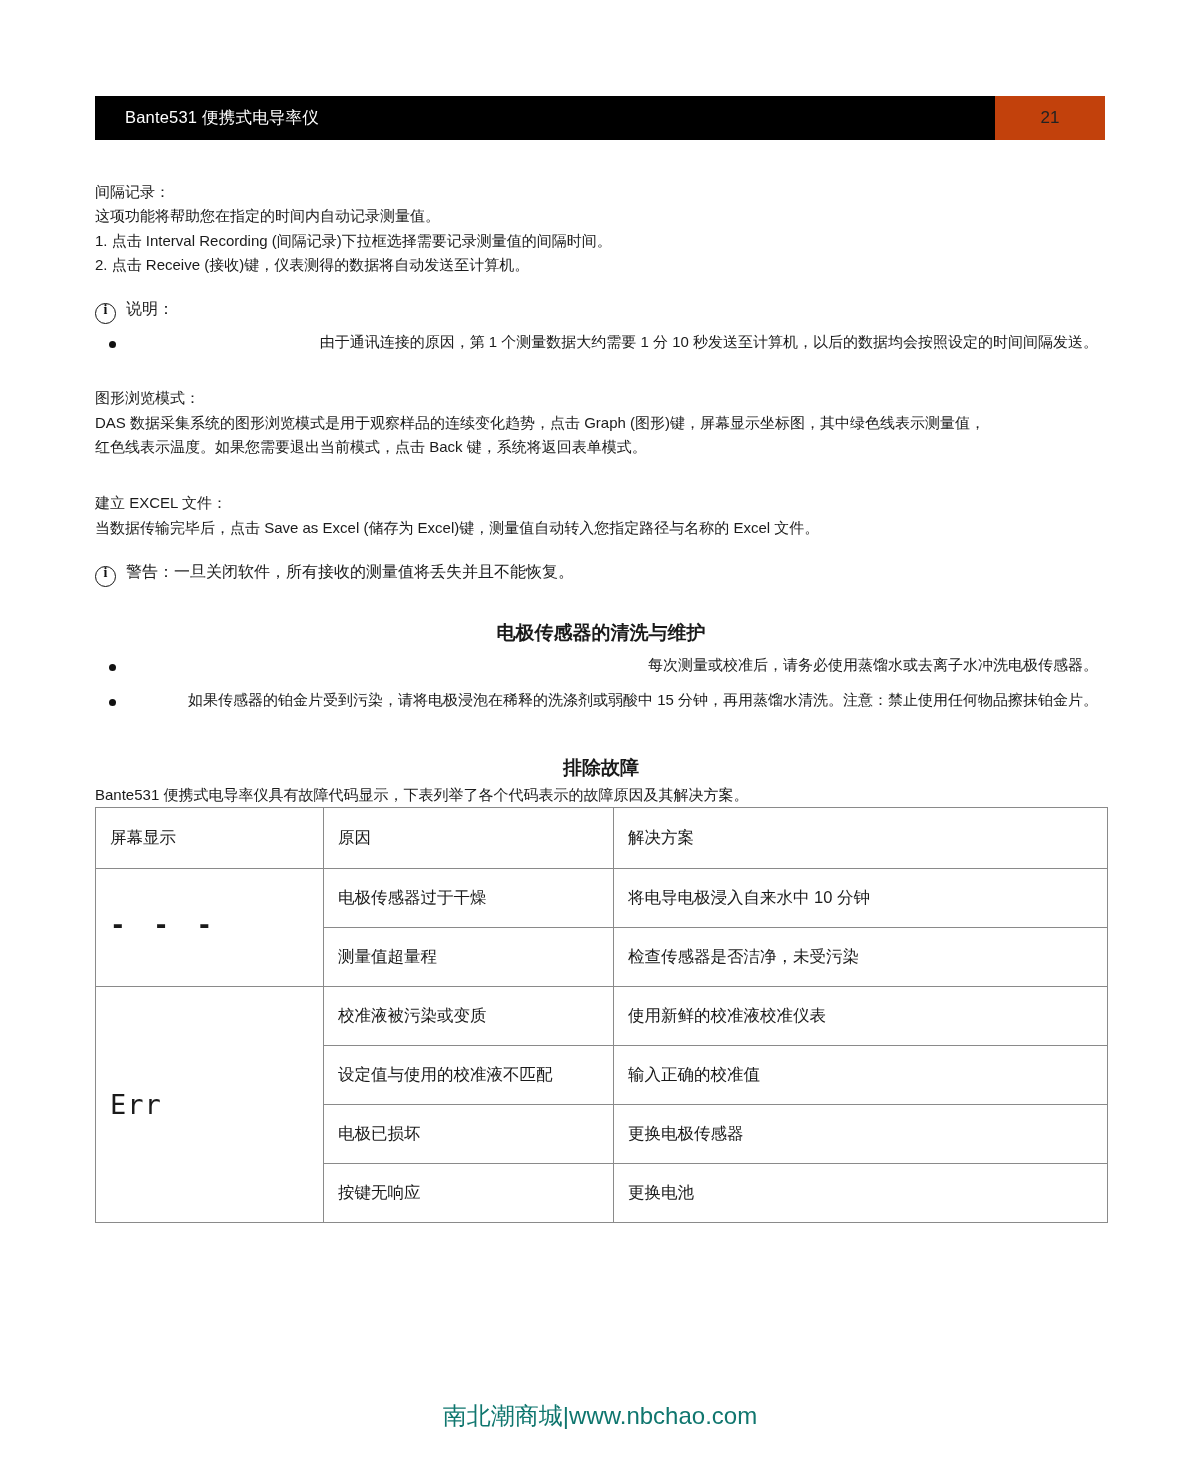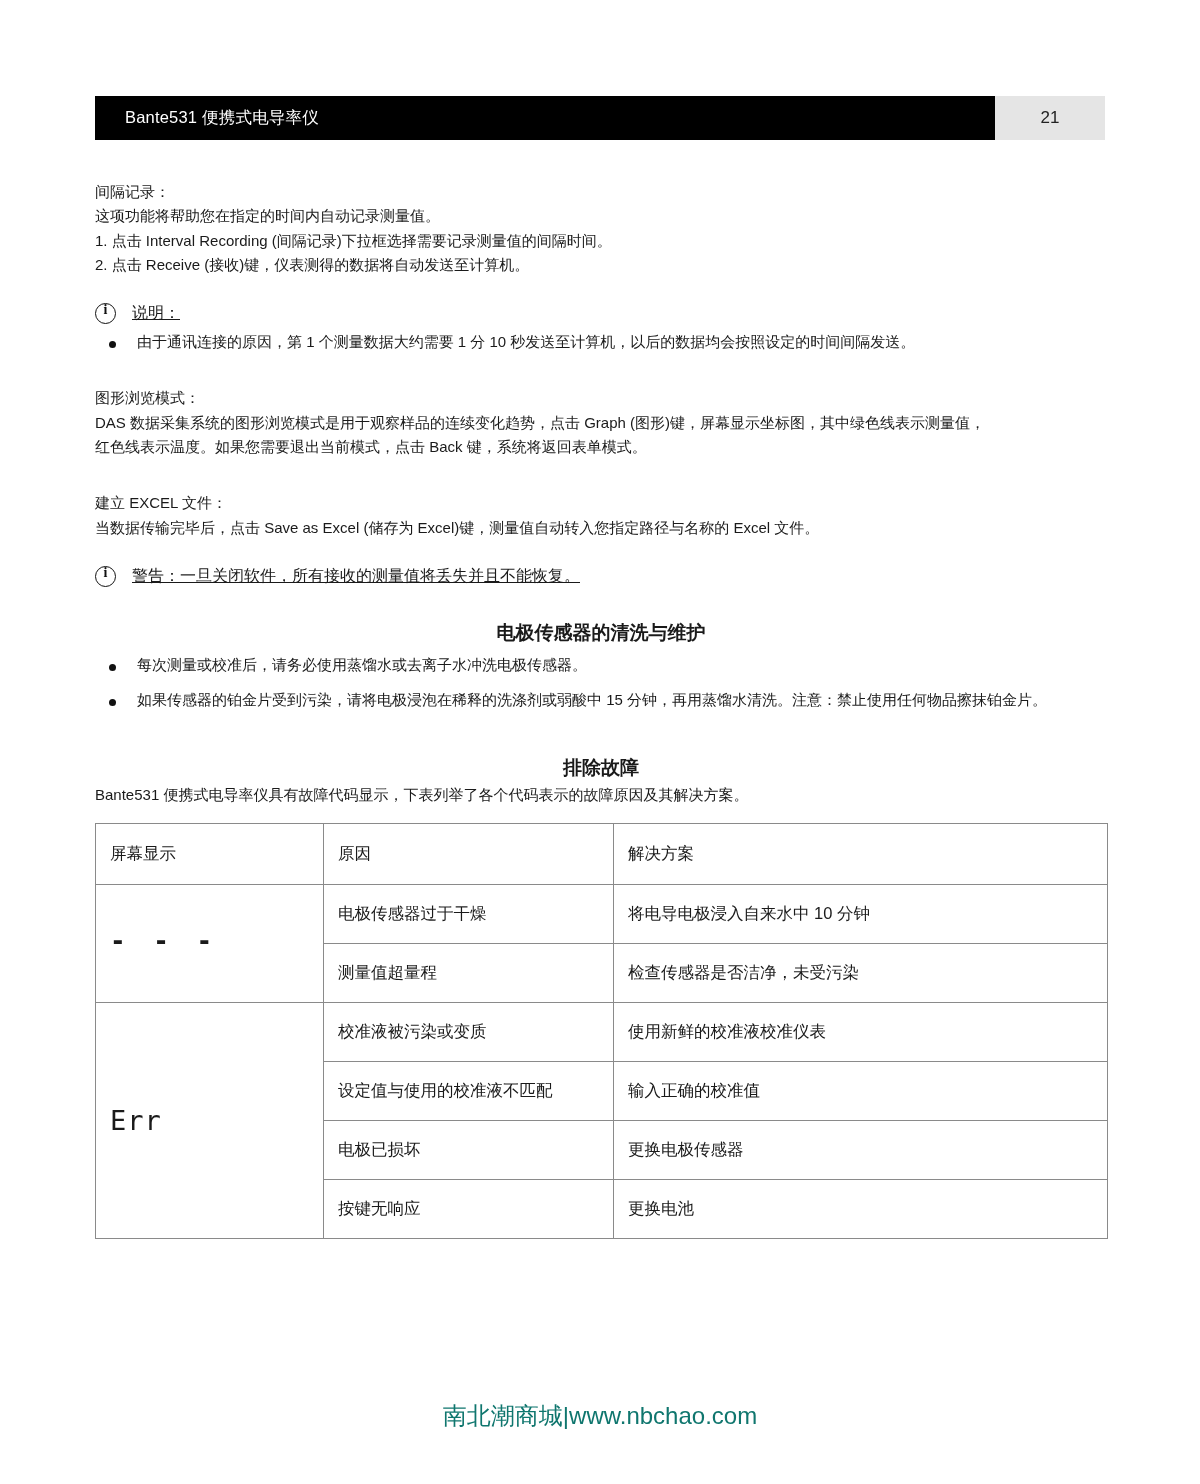--- a/index.html
+++ b/index.html
@@ -36,21 +36,21 @@
     background: #000000;
     color: #ffffff;
     flex: 1 1 auto;
     display: flex;
     align-items: center;
     padding-left: 30px;
     font-size: 16.5px;
     letter-spacing: 0.2px;
   }
   .header-page-num {
-    background: #e5e5e5;
+    background: #c2410c;
     color: #222222;
     width: 110px;
     display: flex;
     align-items: center;
     justify-content: center;
     font-size: 17px;
   }
 
   
   .content {
@@ -62,23 +62,22 @@
   p, li, div.txt {
     font-size: 15px;
     line-height: 1.62;
     margin: 0;
   }
   .gap-m { height: 22px; }
   .gap-l { height: 32px; }
 
   .note-row {
     display: flex;
-    align-items: flex-end;
-    gap: 16px;
-    text-decoration: underline;
+    align-items: flex-start;
+    gap: 10px;
   }
   .info-icon {
     display: inline-block;
     width: 19px;
     height: 19px;
     border: 1.6px solid #111;
     border-radius: 50%;
     position: relative;
     flex: 0 0 auto;
     margin-top: 4px;
@@ -92,20 +91,21 @@
     font-size: 14px;
     font-family: "Liberation Serif", serif;
     font-weight: bold;
     color: #111;
   }
 
   ul.bullets {
     list-style: none;
     margin: 6px 9px 0 0;
     padding: 0;
+    text-align: right;
   }
   ul.bullets > li {
     position: relative;
     padding-left: 42px;
     margin-bottom: 10px;
   }
   ul.bullets > li::before {
     content: "";
     position: absolute;
     left: 14px;
@@ -121,21 +121,20 @@
     font-weight: bold;
     margin: 0;
     line-height: 1.5;
     text-align: center;
   }
 
   
   table.trouble {
     border-collapse: collapse;
     width: 1012px;
-    margin-top: 16px;
     table-layout: fixed;
   }
   table.trouble td, table.trouble th {
     border: 1px solid #8a8a8a;
     font-size: 16.5px;
     font-weight: normal;
     text-align: left;
     padding: 10px 14px;
     vertical-align: middle;
     height: 38px;

